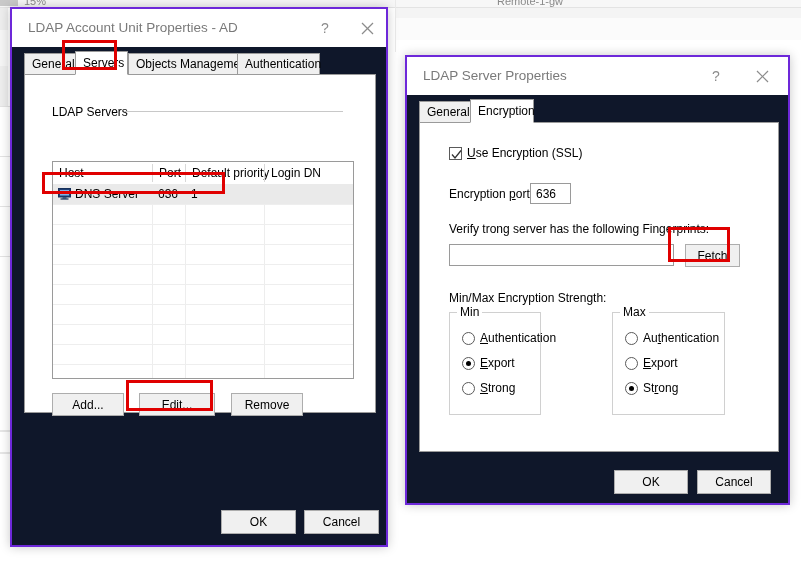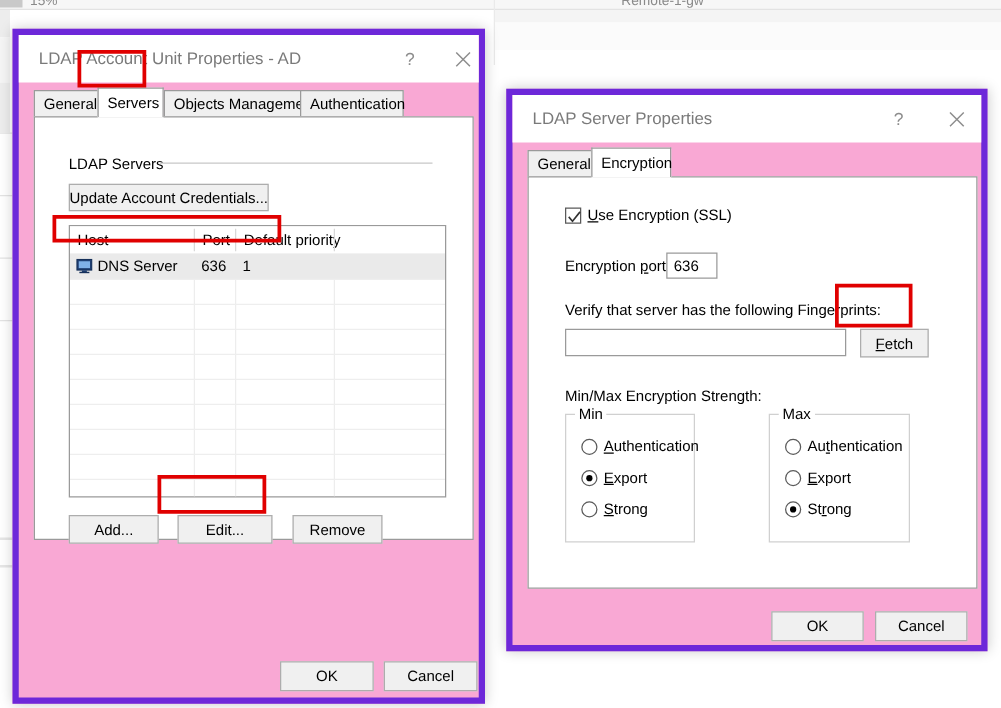--- a/index.html
+++ b/index.html
@@ -12,22 +12,22 @@
     -webkit-font-smoothing:antialiased;
   }
 
   
   #bg{position:absolute;inset:0;background:#ffffff;}
   .bg-strip{position:absolute;background:#f2f2f2;}
   .bg-line{position:absolute;background:#e3e3e3;}
   .bg-text{position:absolute;color:#8a8a8a;font-size:11px;white-space:nowrap;overflow:hidden;}
 
   
-  .dialog{position:absolute;background:#f9a8d4;border:5px solid #6d28d9;
-          box-shadow:0 0 10px rgba(0,0,0,.22);box-sizing:border-box;margin-top:16px;}
+  .dialog{position:absolute;background:#0f172a;border:2px solid #6d28d9;
+          box-shadow:0 0 10px rgba(0,0,0,.22);box-sizing:border-box;}
   .titlebar{position:relative;height:38px;background:#ffffff;}
   .title-text{position:absolute;left:16px;top:11px;font-size:13.5px;color:#7a7a7a;
               white-space:nowrap;}
   .tb-btn{position:absolute;top:0;height:38px;width:34px;color:#8c8c8c;
           display:flex;align-items:center;justify-content:center;font-size:14px;}
   .tb-help{font-size:14px;}
   .tb-close svg{display:block;}
 
   
   .tabstrip{position:absolute;height:22px;}
@@ -132,29 +132,27 @@
     <div class="tab" style="left:213px;width:83px;">
       <span>Authentication</span>
     </div>
   </div>
 
   <div class="tabpage" style="left:12px;top:65px;width:352px;height:339px;">
 
     <div class="lbl" style="left:27px;top:30px;">LDAP Servers</div>
     <div class="sep" style="left:100px;top:36px;width:218px;"></div>
 
-    <div class="btn" style="left:27px;top:53px;width:160px;height:22px;">
-      <span>Update Account Credentials...</span>
-    </div>
 
     <div class="listview" style="left:27px;top:86px;width:302px;height:218px;">
       <div class="lv-header">
         <div class="lv-hcell" style="left:0;width:99px;">Host</div>
         <div class="lv-hcell" style="left:100px;width:32px;">Port</div>
         <div class="lv-hcell" style="left:133px;width:78px;">Default priority</div>
+        <div class="lv-hcell" style="left:212px;width:88px;">Login DN</div>
         <div class="lv-hdiv" style="left:99px;"></div>
         <div class="lv-hdiv" style="left:132px;"></div>
         <div class="lv-hdiv" style="left:211px;"></div>
       </div>
 
       <div class="lv-vdiv" style="left:99px;top:22px;height:196px;"></div>
       <div class="lv-vdiv" style="left:132px;top:22px;height:196px;"></div>
       <div class="lv-vdiv" style="left:211px;top:22px;height:196px;"></div>
 
       <div class="lv-row selected" style="top:22px;">
@@ -236,32 +234,32 @@
     </div>
 
     <div class="lbl" style="left:29px;top:64px;">
       <span>Encryption&nbsp;</span><span class="u">p</span><span>ort:</span>
     </div>
     <div class="txtbox" style="left:110px;top:60px;width:41px;height:21px;">
       <span>636</span>
     </div>
 
     <div class="lbl" style="left:29px;top:99px;">
-      <span>Verify that server has the following Fin</span><span class="u">g</span><span>erprints:</span>
+      <span>Verify trong server has the following Fin</span><span class="u">g</span><span>erprints:</span>
     </div>
     <div class="txtbox" style="left:29px;top:121px;width:225px;height:22px;">
       <span></span>
     </div>
     <div class="btn" style="left:265px;top:121px;width:55px;height:23px;">
       <span><span class="u">F</span>etch</span>
     </div>
 
     <div class="lbl" style="left:29px;top:168px;">Min/Max Encryption Strength:</div>
 
-    <div class="groupbox" style="left:29px;top:189px;width:104px;height:103px;">
+    <div class="groupbox" style="left:29px;top:189px;width:92px;height:103px;">
       <div class="gb-title" style="left:7px;top:-8px;">Min</div>
 
       <div class="radio" style="left:12px;top:19px;"></div>
       <div class="lbl" style="left:30px;top:18px;">
         <span class="u">A</span><span>uthentication</span>
       </div>
 
       <div class="radio" style="left:12px;top:44px;">
         <div class="dot"></div>
       </div>

